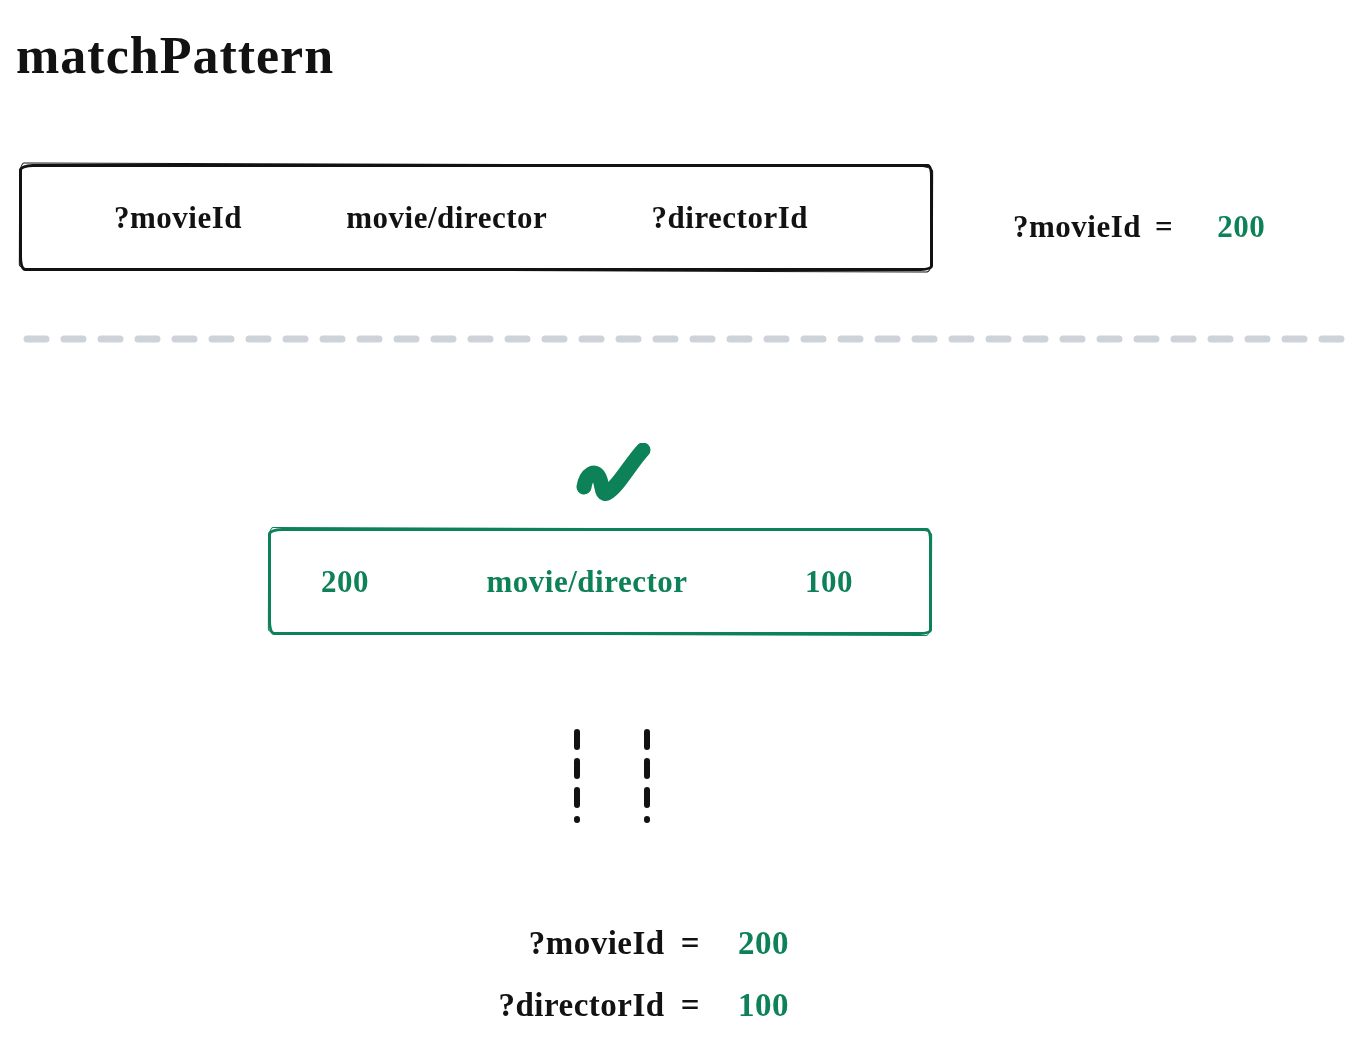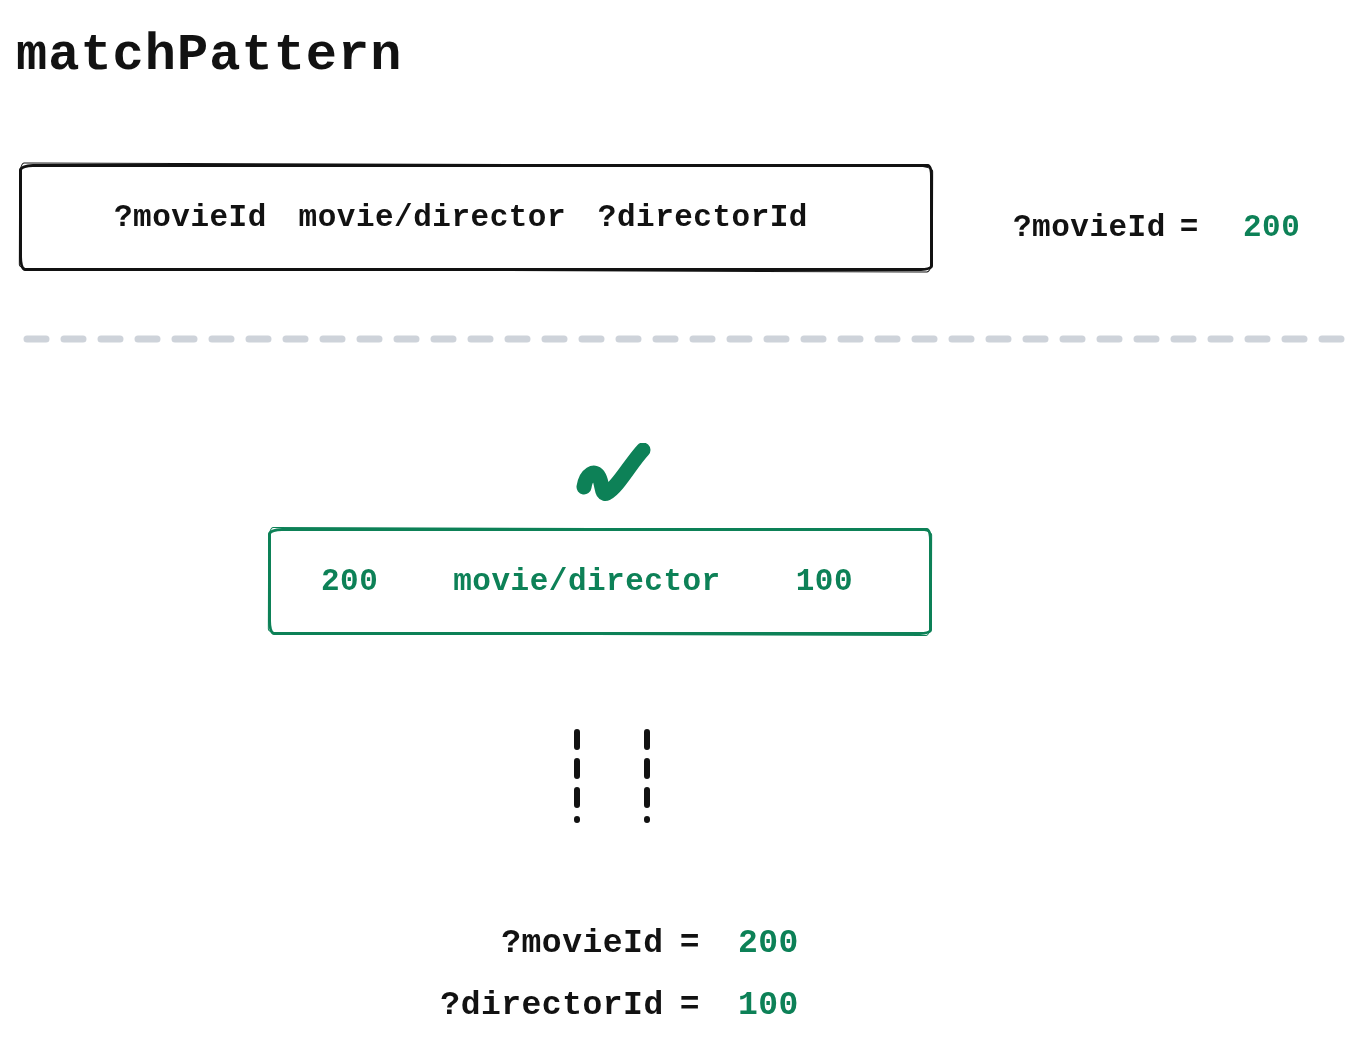--- a/index.html
+++ b/index.html
@@ -7,21 +7,21 @@
     --ink: #121212;
     --green: #0d8157;
     --gray: #ced3da;
   }
   #canvas {
     position: relative;
     width: 1369px;
     height: 1036px;
     background: #ffffff;
     overflow: hidden;
-    font-family: Liberation Mono, monospace;
+    font-family: Liberation Serif, serif;
     color: var(--ink);
   }
   .title {
     position: absolute;
     left: 16px;
     top: 26px;
     font-size: 52px;
     font-weight: 700;
     letter-spacing: 1px;
     color: var(--ink);

